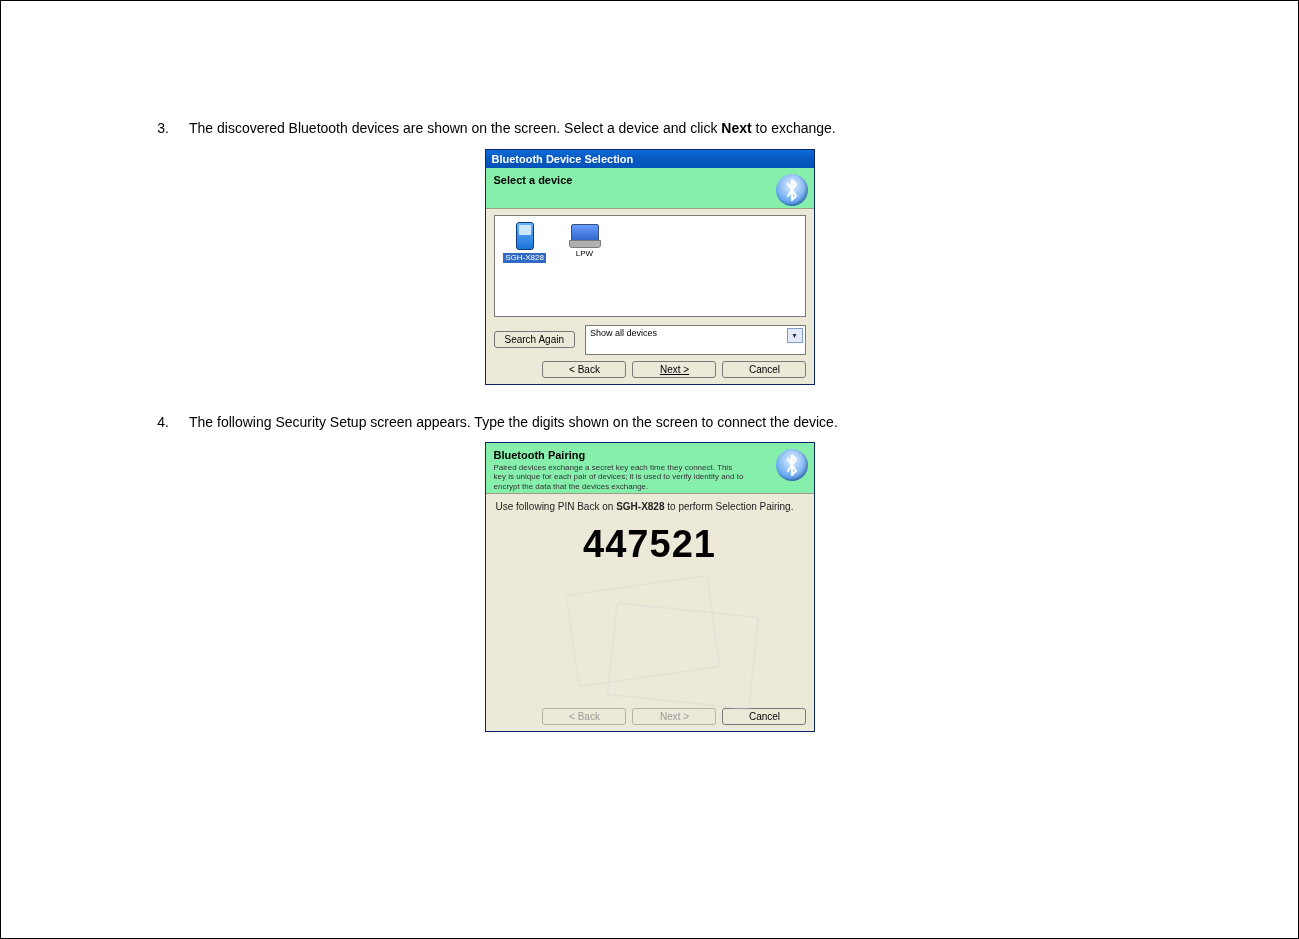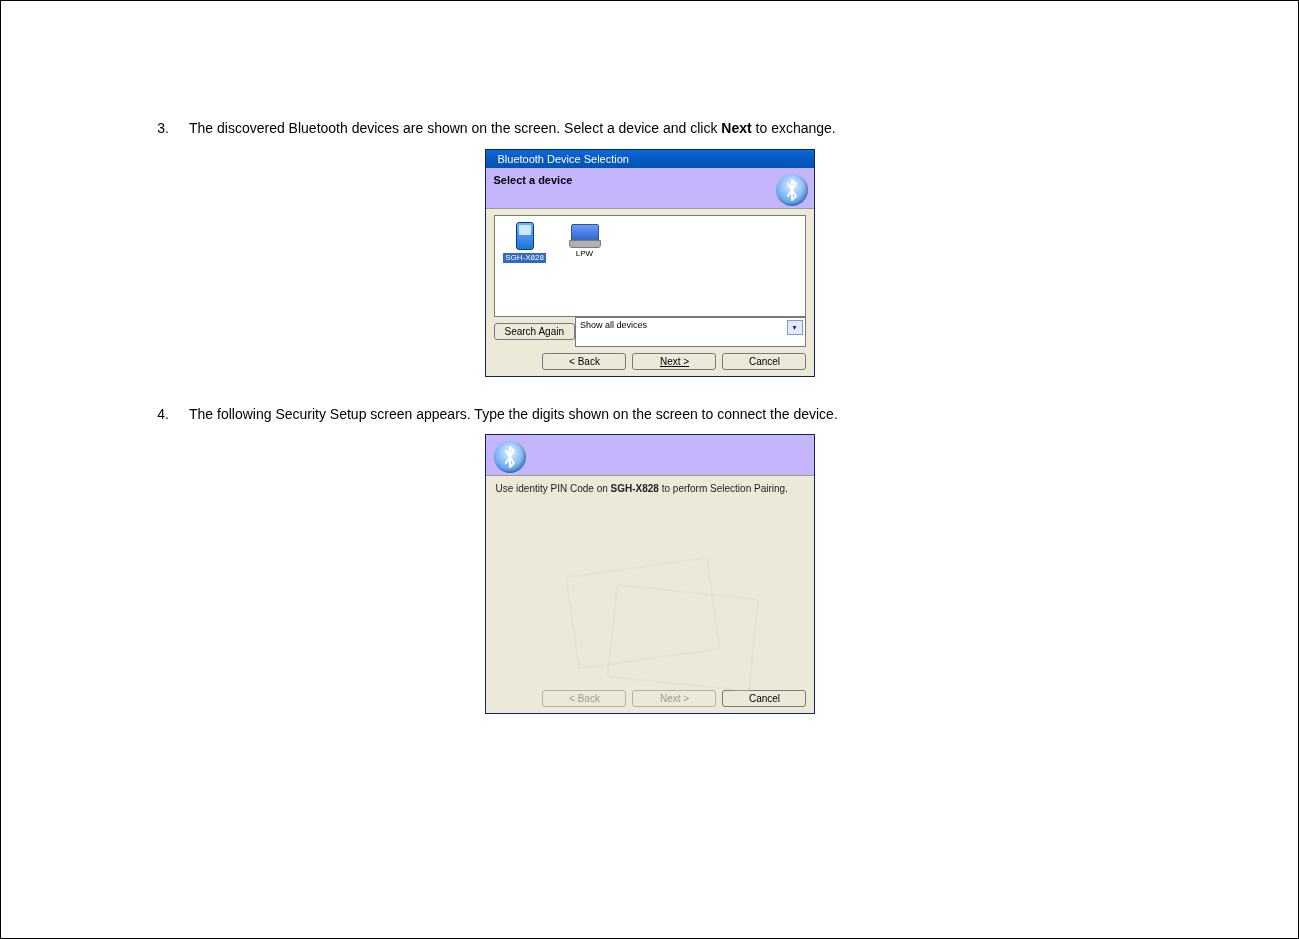--- a/index.html
+++ b/index.html
@@ -52,28 +52,28 @@
     border: 1px solid #0a246a;
     background: #ece9d8;
     font-family: Tahoma, Arial, sans-serif;
     font-size: 10px;
     color: #000;
   }
   .titlebar {
     background: linear-gradient(to bottom, #0a6cd9, #0a5bc3 40%, #0053b7);
     color: #fff;
     font-size: 11px;
-    font-weight: normal;
-    padding: 3px 12px;
+    font-weight: bold;
+    padding: 3px 6px;
     display: flex;
     align-items: center;
   }
   .titlebar span { flex: 1 1 auto; }
   .header-band {
-    background: #c4b5fd;
+    background: #86efac;
     display: flex;
     align-items: flex-start;
     padding: 6px 6px 2px 8px;
     border-bottom: 1px solid #a09c87;
   }
   .header-text { flex: 1 1 auto; padding-right: 6px; }
   .header-text .hdr-title {
     font-weight: bold;
     font-size: 11px;
     margin-bottom: 2px;
@@ -155,22 +155,24 @@
   }
   .laptop-icon .base {
     position: absolute;
     left: 0; right: 0; bottom: -2px; height: 6px;
     background: #b0b0b0;
     border: 1px solid #7a7a7a;
     border-radius: 0 0 3px 3px;
   }
 
   .search-row {
+    margin-top: 8px;
     display: flex;
     align-items: center;
+    gap: 10px;
   }
   .xpbtn {
     background: #ece9d8;
     border: 1px solid #7a7a7a;
     border-radius: 3px;
     font-size: 10px;
     padding: 2px 10px;
     color: #000;
   }
   .filter-select {
@@ -311,30 +313,35 @@
     </div>
 
     <div class="step-row">
       <div class="step-num">4.</div>
       <div class="step-text">The following Security Setup screen appears. Type the digits shown on the screen to connect the device.</div>
     </div>
 
     <div class="screenshot-wrap">
       <div class="dialog">
         <div class="header-band">
+          <div class="header-text">
+            <div class="hdr-title">Bluetooth Pairing</div>
+            <div class="hdr-desc">Paired devices exchange a secret key each time they connect. This key is unique for each pair of devices; it is used to verify identity and to encrypt the data that the devices exchange.</div>
+          </div>
           <div class="bt-logo">
             <svg width="18" height="24" viewBox="0 0 18 24">
                 <path d="M5 6 L13 18 L9 22 L9 2 L13 6 L5 18" stroke="#fff" stroke-width="2" fill="none" stroke-linejoin="round" stroke-linecap="round"></path>
               </svg>
           </div>
         </div>
         <div class="pairing-body">
           <div class="pair-text">
-            <span>Use identity PIN Code on </span><b>SGH-X828</b><span> to perform Selection Pairing.</span>
-          </div>
+            <span>Use following PIN Back on </span><b>SGH-X828</b><span> to perform Selection Pairing.</span>
+          </div>
+          <div class="pin-code">447521</div>
           <div class="watermark-coupon" style="left:85px; top:90px;"></div>
           <div class="watermark-coupon" style="left:125px; top:115px; transform:rotate(6deg);"></div>
         </div>
         <div class="button-row">
           <div class="xpbtn disabled">&lt; Back</div>
           <div class="xpbtn disabled">Next &gt;</div>
           <div class="xpbtn">Cancel</div>
         </div>
       </div>
     </div>

